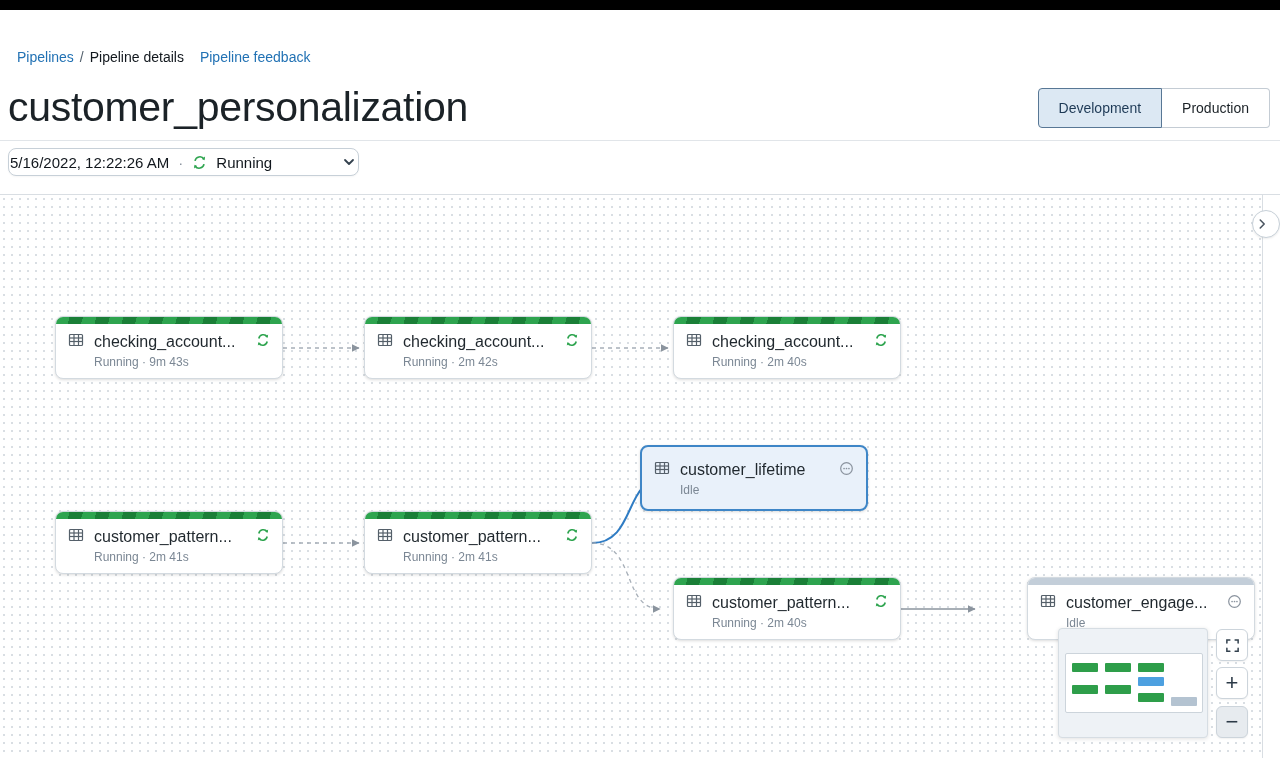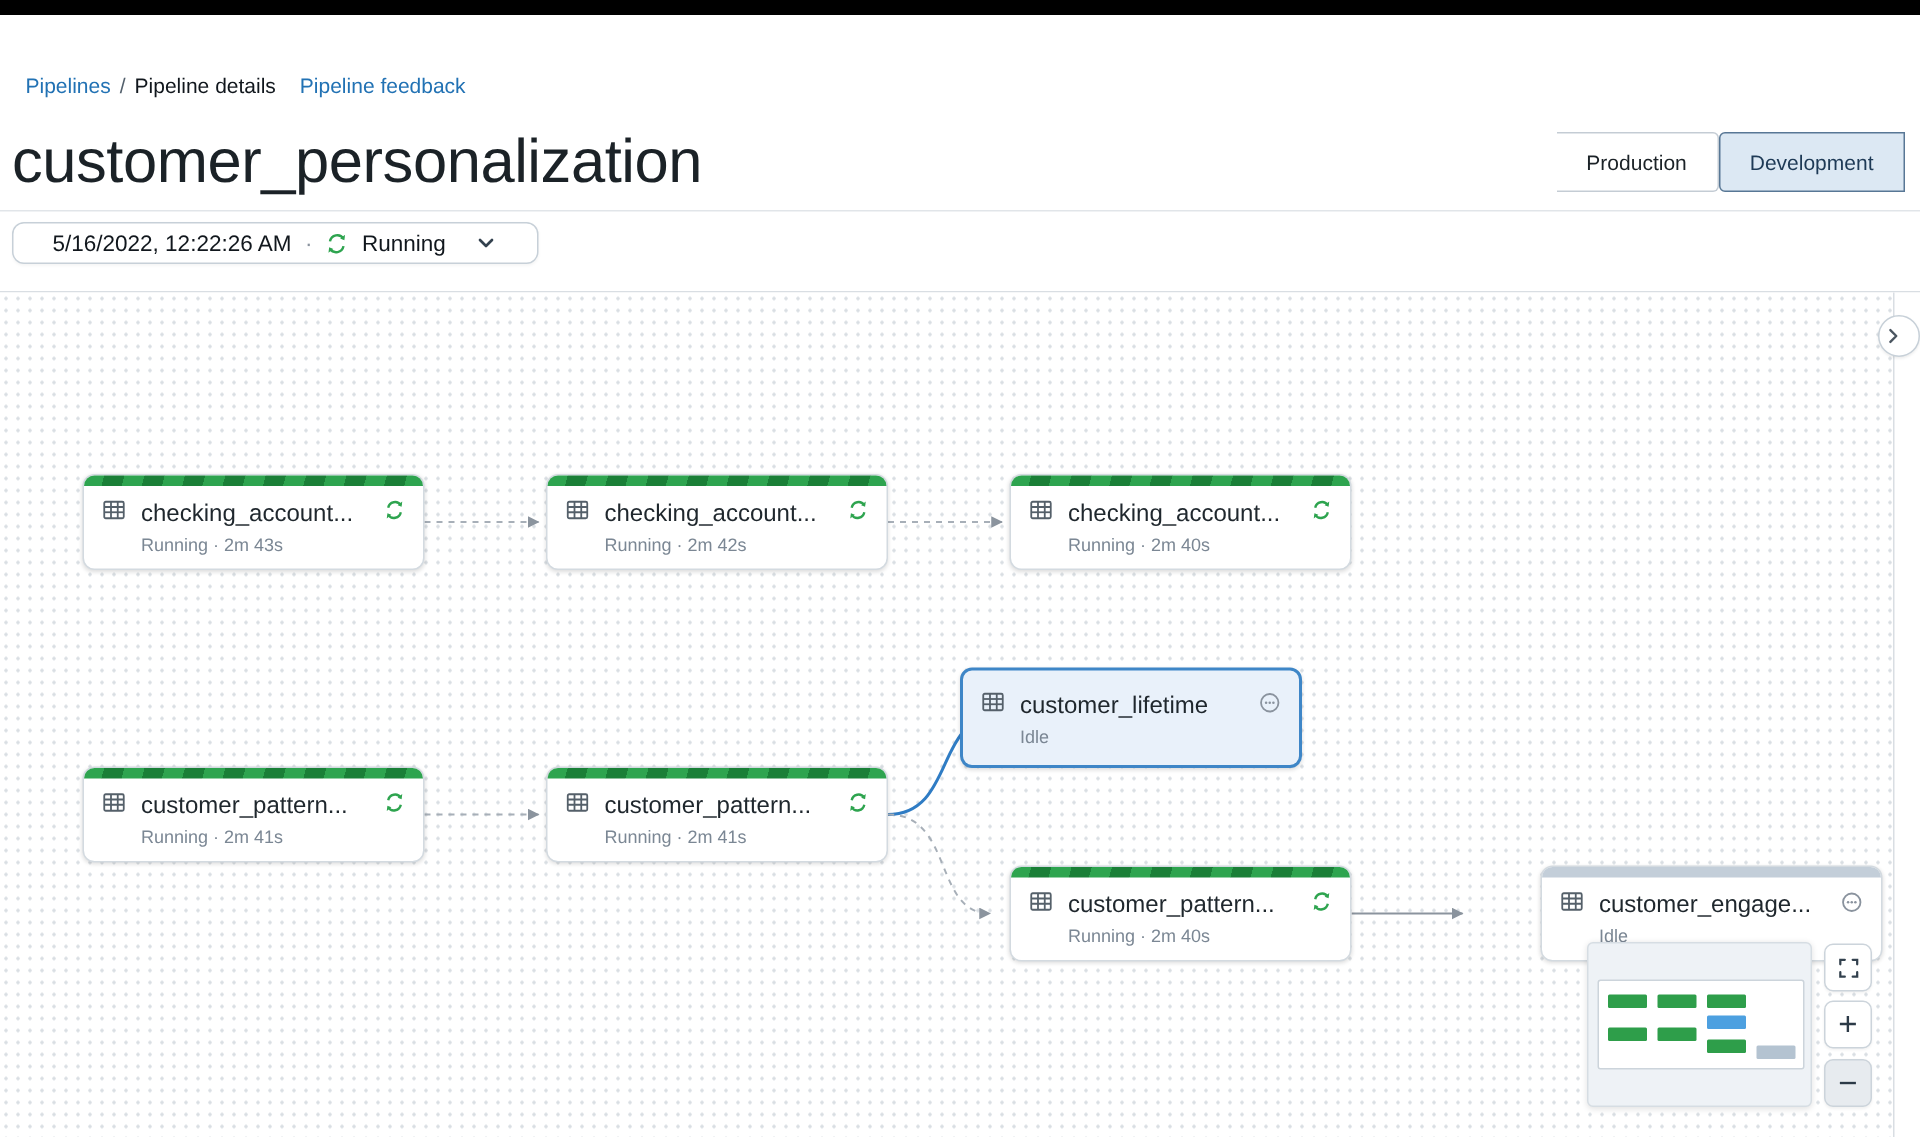--- a/index.html
+++ b/index.html
@@ -27,21 +27,21 @@
                       border-radius:4px 4px 4px 4px; position:relative; z-index:2; }
   .env-btn.dev { border-radius:4px 0 0 4px; }
   .env-btn.prod { border-radius:0 4px 4px 0; border-left:none; color:#1b2227; }
 
   .hr1 { position:absolute; left:0; top:140px; width:1280px; height:1px; background:#e1e5e9; }
   .hr2 { position:absolute; left:0; top:194px; width:1280px; height:1px; background:#d9dee3; }
 
   
   .run-selector { position:absolute; left:8px; top:148px; width:351px; height:28px;
                   border:1px solid #c7d0d8; border-radius:8px; background:#fff;
-                  display:flex; align-items:center; padding:0 26px; gap:9px; font-size:15px;
+                  display:flex; align-items:center; padding:0 1px; gap:9px; font-size:15px;
                   box-shadow:0 1px 2px rgba(0,0,0,.04); cursor:pointer; }
   .run-dot { color:#8a939e; }
   .run-chevron { margin-left:auto; display:flex; align-items:center; }
 
   
   .canvas { position:absolute; left:0; top:195px; width:1262px; height:563px; background:#fff;
             background-image:radial-gradient(#d9dee3 1px, transparent 1.2px);
             background-size:8px 8px; overflow:hidden; }
   .right-strip { position:absolute; left:1262px; top:195px; width:18px; height:563px;
                  background:#fff; border-left:1px solid #d9dee3; }
@@ -92,22 +92,22 @@
 <div class="breadcrumb">
   <a class="crumb-link">Pipelines</a>
   <span class="crumb-sep">/</span>
   <span class="crumb-current">Pipeline details</span>
   <a class="feedback-link">Pipeline feedback</a>
 </div>
 
 <h1 class="page-title">customer_personalization</h1>
 
 <div class="env-toggle">
+  <div class="env-btn dev selected">Development</div>
   <div class="env-btn prod">Production</div>
-  <div class="env-btn dev selected">Development</div>
 </div>
 
 <div class="hr1"></div>
 
 <div class="run-selector">
   <span>5/16/2022, 12:22:26 AM</span>
   <span class="run-dot">·</span>
   <span style="display:flex;">
     <svg width="15" height="15" viewBox="0 0 16 16">
       <path d="M12.8 4.3 A5.3 5.3 0 0 0 3.2 6.3" fill="none" stroke="#2ea44f" stroke-width="1.7"></path>
@@ -157,21 +157,21 @@
               <line x1="10.5" y1="2.5" x2="10.5" y2="13.5" stroke="#55606a" stroke-width="1.2"></line>
             </svg></span>
         <span class="node-title">checking_account...</span>
         <span><svg width="14" height="14" viewBox="0 0 16 16">
               <path d="M12.8 4.3 A5.3 5.3 0 0 0 3.2 6.3" fill="none" stroke="#2ea44f" stroke-width="1.8"></path>
               <polygon points="13.9,1.6 13.4,5.5 10.4,4.3" fill="#2ea44f"></polygon>
               <path d="M3.2 11.7 A5.3 5.3 0 0 0 12.8 9.7" fill="none" stroke="#2ea44f" stroke-width="1.8"></path>
               <polygon points="2.1,14.4 2.6,10.5 5.6,11.7" fill="#2ea44f"></polygon>
             </svg></span>
       </div>
-      <div class="node-sub">Running · 2m 43s</div>
+      <div class="node-sub">Running · 9m 43s</div>
     </div>
   </div>
 
   <div class="node" style="left:364px; top:121px;">
     <div class="node-strip strip-running"></div>
     <div class="node-body">
       <div class="node-title-row">
         <span><svg width="16" height="16" viewBox="0 0 16 16">
               <rect x="1.5" y="2.5" width="13" height="11" rx="1" fill="none" stroke="#55606a" stroke-width="1.2"></rect>
               <line x1="1.5" y1="6" x2="14.5" y2="6" stroke="#55606a" stroke-width="1.2"></line>

